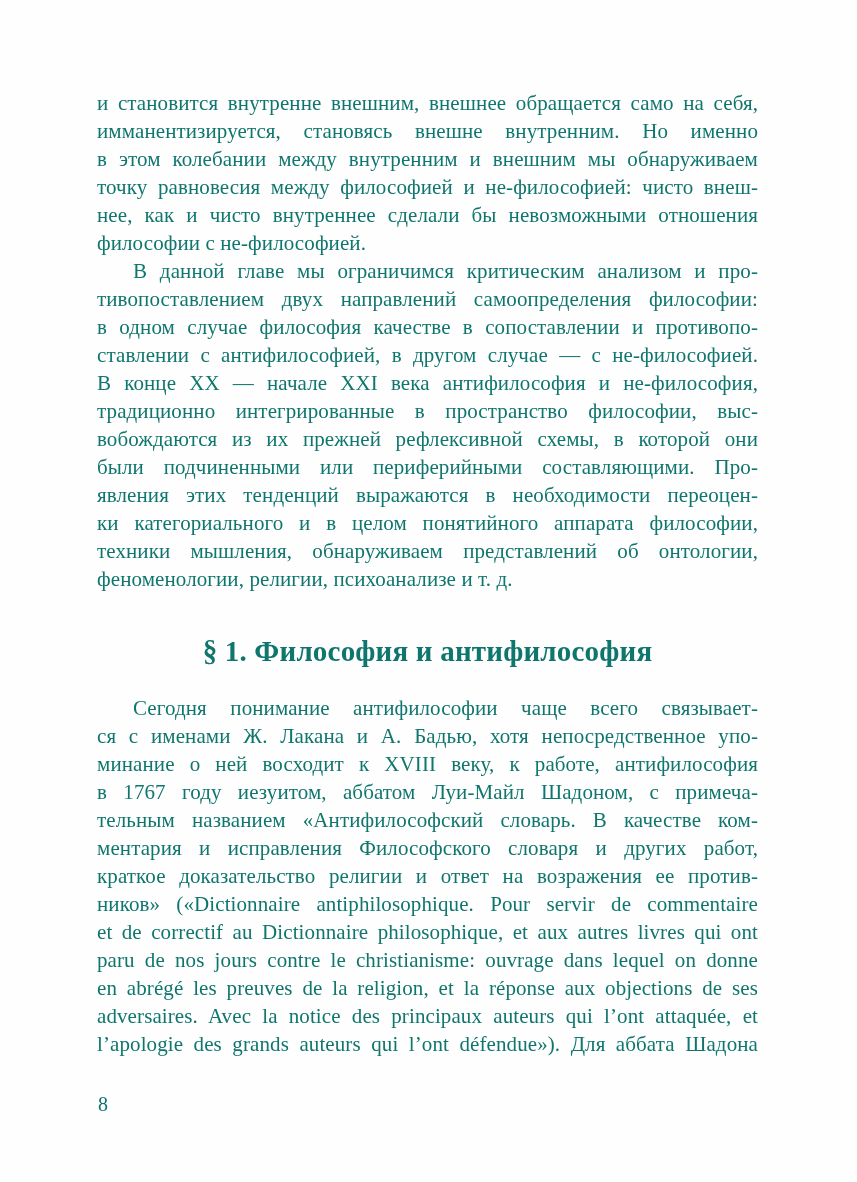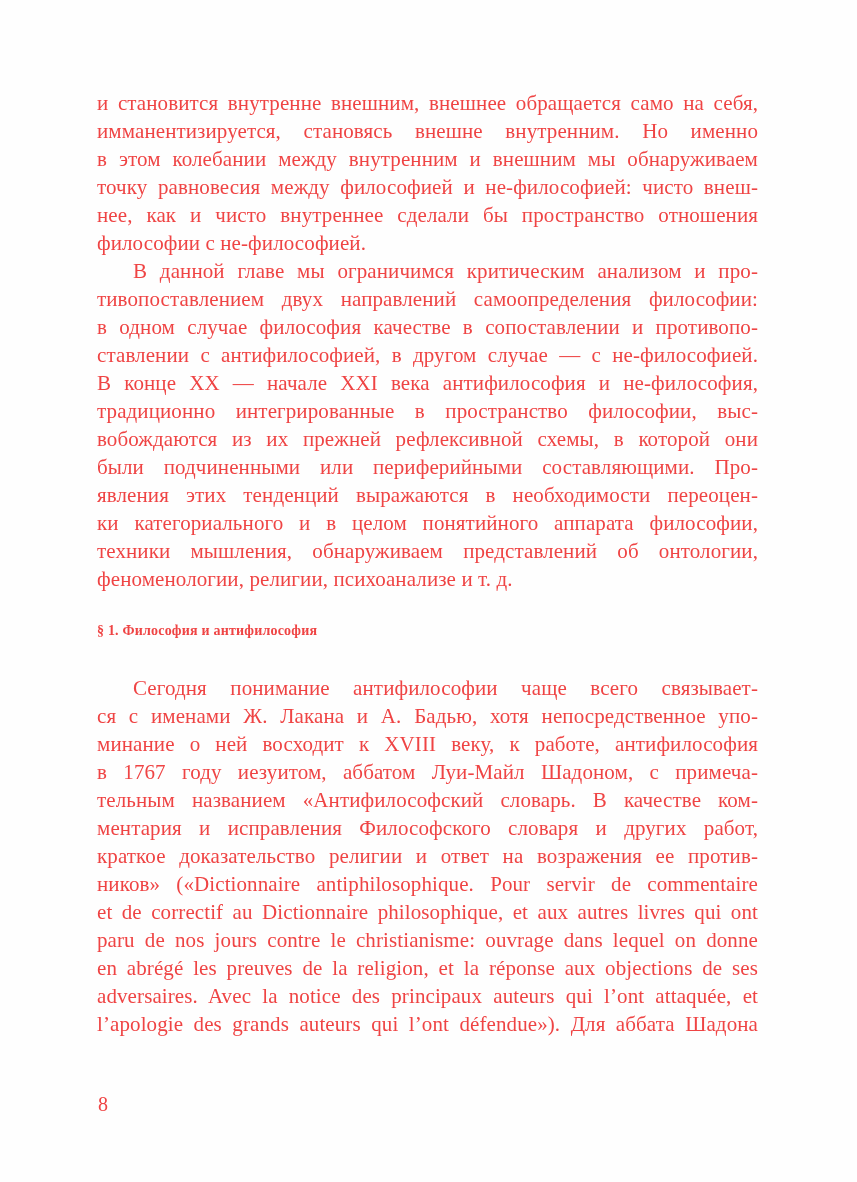--- a/index.html
+++ b/index.html
@@ -6,21 +6,21 @@
     margin: 0;
     padding: 0;
     background: #ffffff;
   }
   .page {
     position: relative;
     width: 857px;
     height: 1182px;
     background: #fefefe;
     font-family: "Liberation Serif", "DejaVu Serif", serif;
-    color: #ef4444;
+    color: #0f766e;
     overflow: hidden;
   }
   .text-block {
     position: absolute;
     left: 97px;
     top: 89px;
     width: 661px;
   }
   .paragraph { margin: 0; }
   .line {
@@ -33,46 +33,47 @@
     letter-spacing: 0.1px;
   }
   .line.end {
     text-align-last: left;
   }
   .line.indent {
     padding-left: 36px;
   }
   .section-heading {
     display: block;
-    margin: 24px 0 29px 0;
+    margin: 44px 0 29px 0;
     height: 28px;
     line-height: 28px;
-    font-size: 14px;
+    font-size: 29px;
     font-weight: bold;
+    text-align: center;
     letter-spacing: 0.2px;
   }
   .page-number {
     position: absolute;
     left: 98px;
     top: 1090px;
     font-size: 20px;
     line-height: 28px;
   }
 </style>
 </head>
 <body>
 
 <div class="page">
   <div class="text-block">
     <div class="paragraph">
         <div class="line">и становится внутренне внешним, внешнее обращается само на себя,</div>
         <div class="line">имманентизируется, становясь внешне внутренним. Но именно</div>
         <div class="line">в этом колебании между внутренним и внешним мы обнаруживаем</div>
         <div class="line">точку равновесия между философией и не-философией: чисто внеш-</div>
-        <div class="line">нее, как и чисто внутреннее сделали бы пространство отношения</div>
+        <div class="line">нее, как и чисто внутреннее сделали бы невозможными отношения</div>
         <div class="line end">философии с не-философией.</div>
       </div>
     <div class="paragraph">
         <div class="line indent">В данной главе мы ограничимся критическим анализом и про-</div>
         <div class="line">тивопоставлением двух направлений самоопределения философии:</div>
         <div class="line">в одном случае философия качестве в сопоставлении и противопо-</div>
         <div class="line">ставлении с антифилософией, в другом случае — с не-философией.</div>
         <div class="line">В конце XX — начале XXI века антифилософия и не-философия,</div>
         <div class="line">традиционно интегрированные в пространство философии, выс-</div>
         <div class="line">вобождаются из их прежней рефлексивной схемы, в которой они</div>

